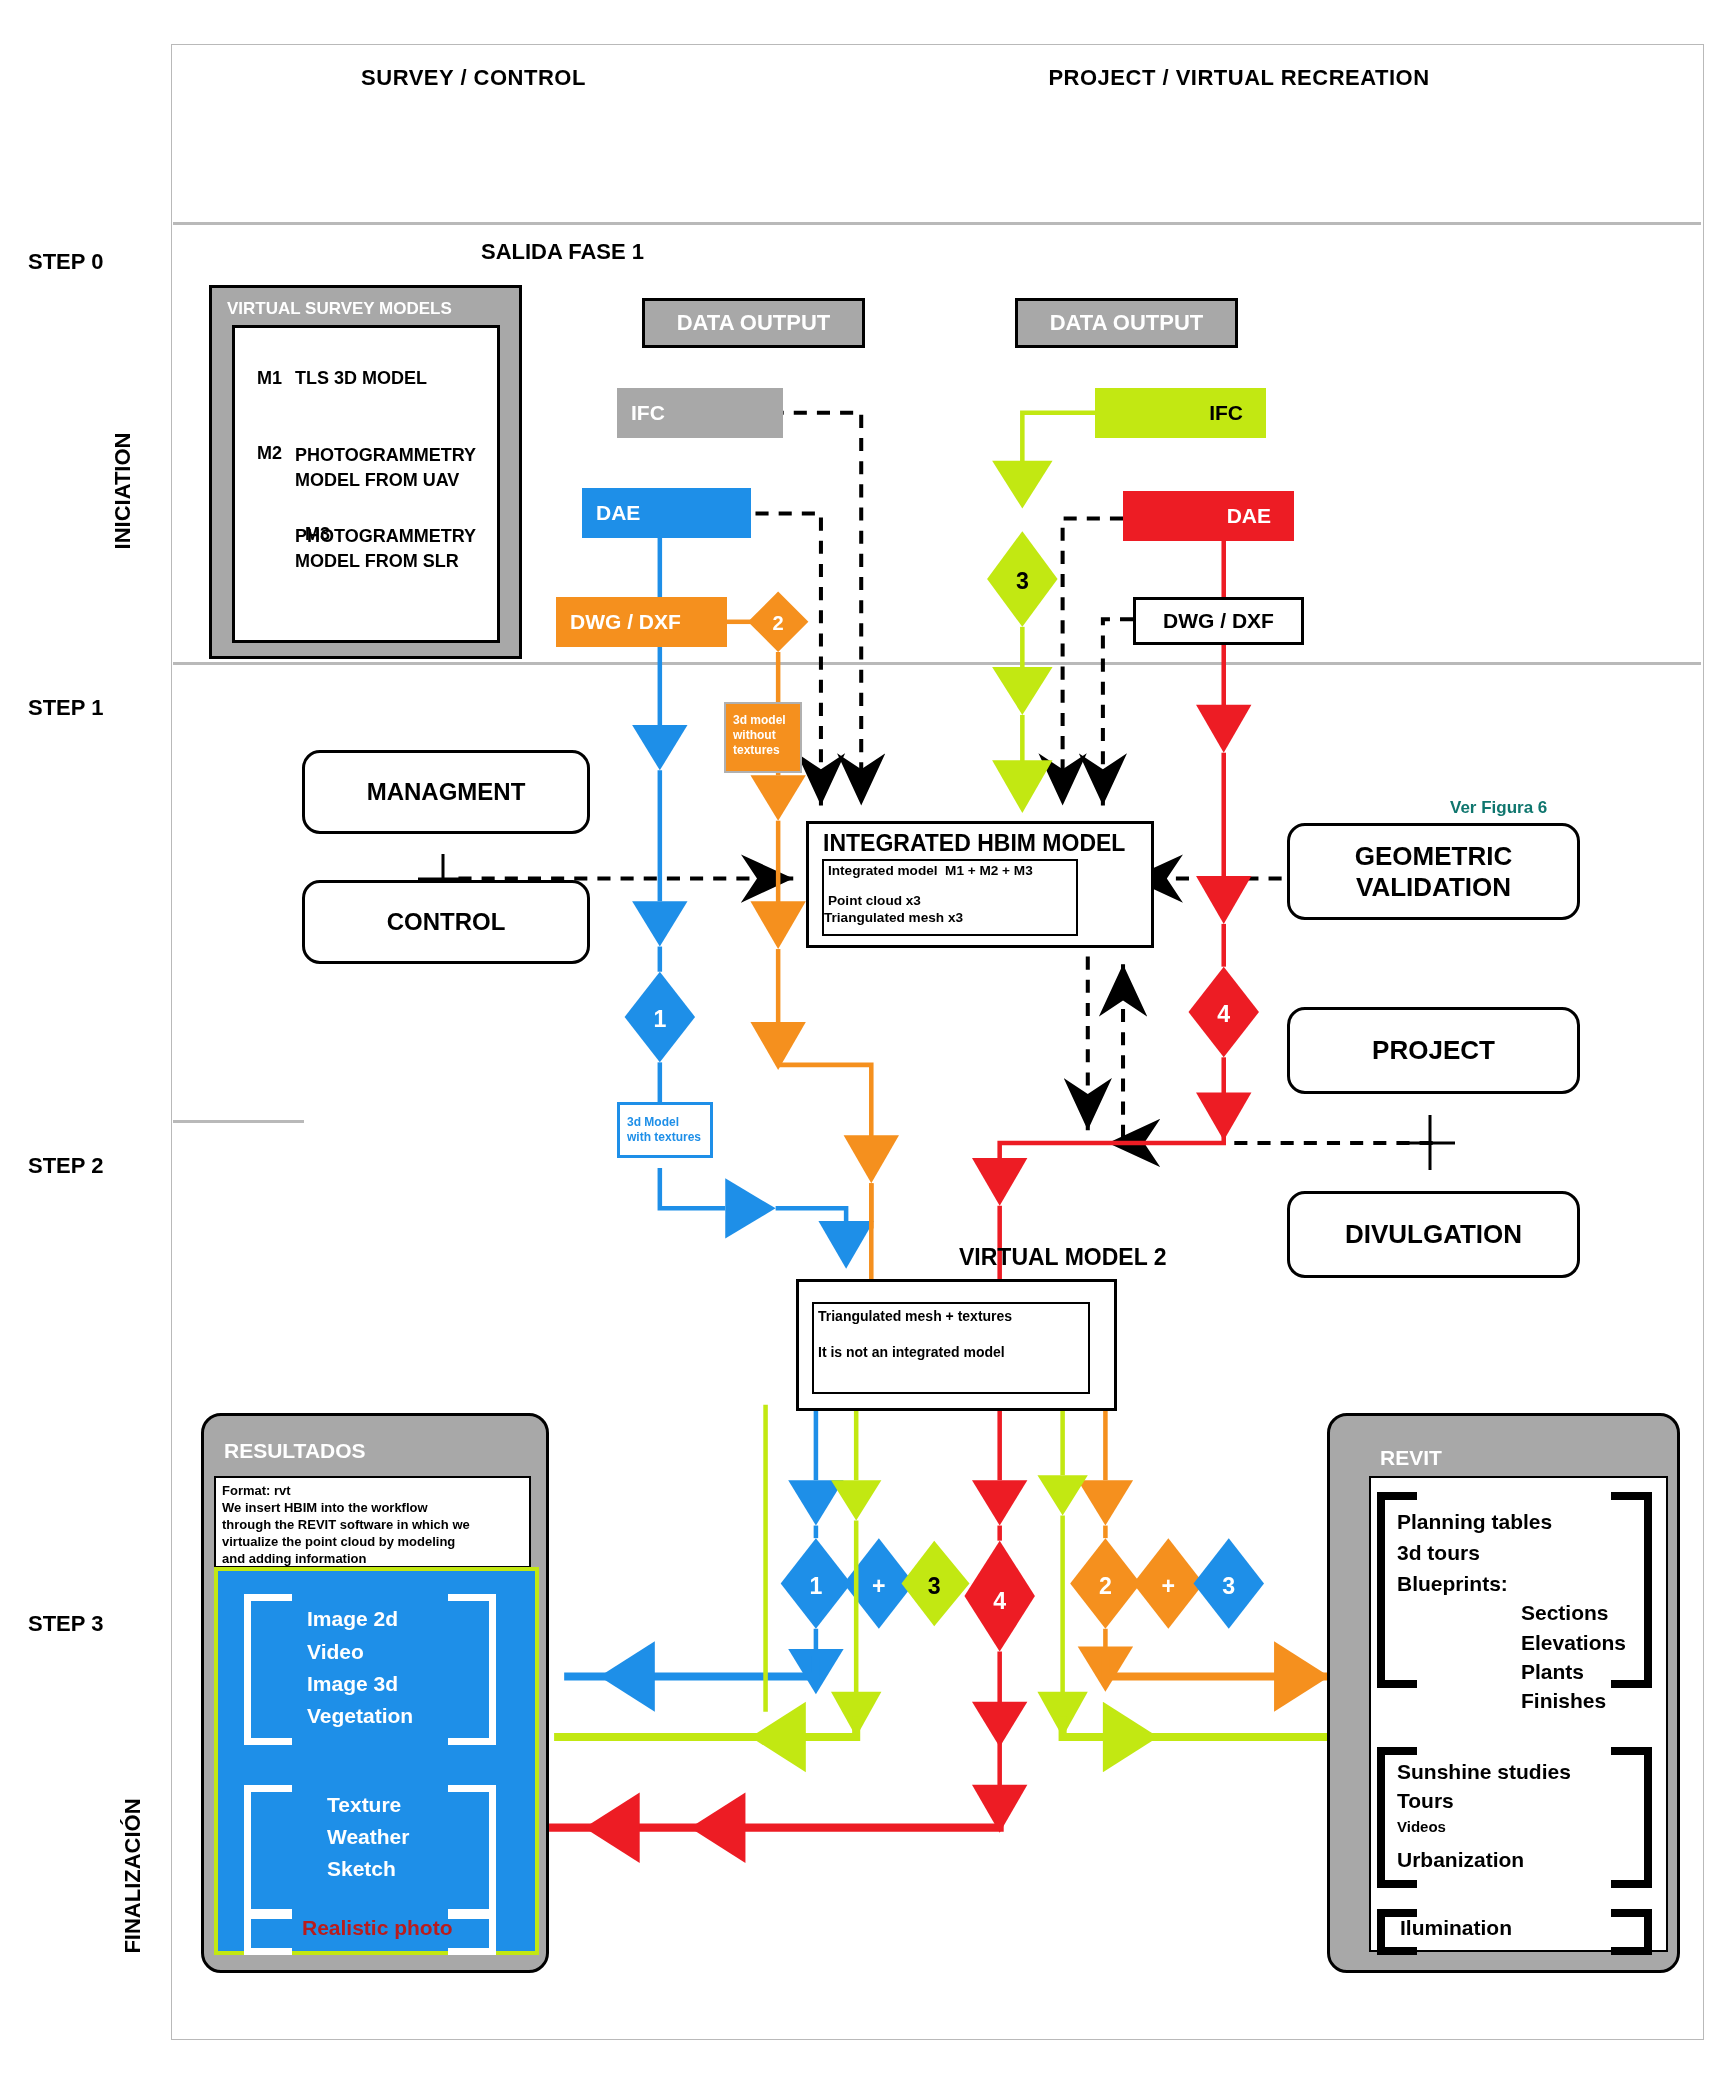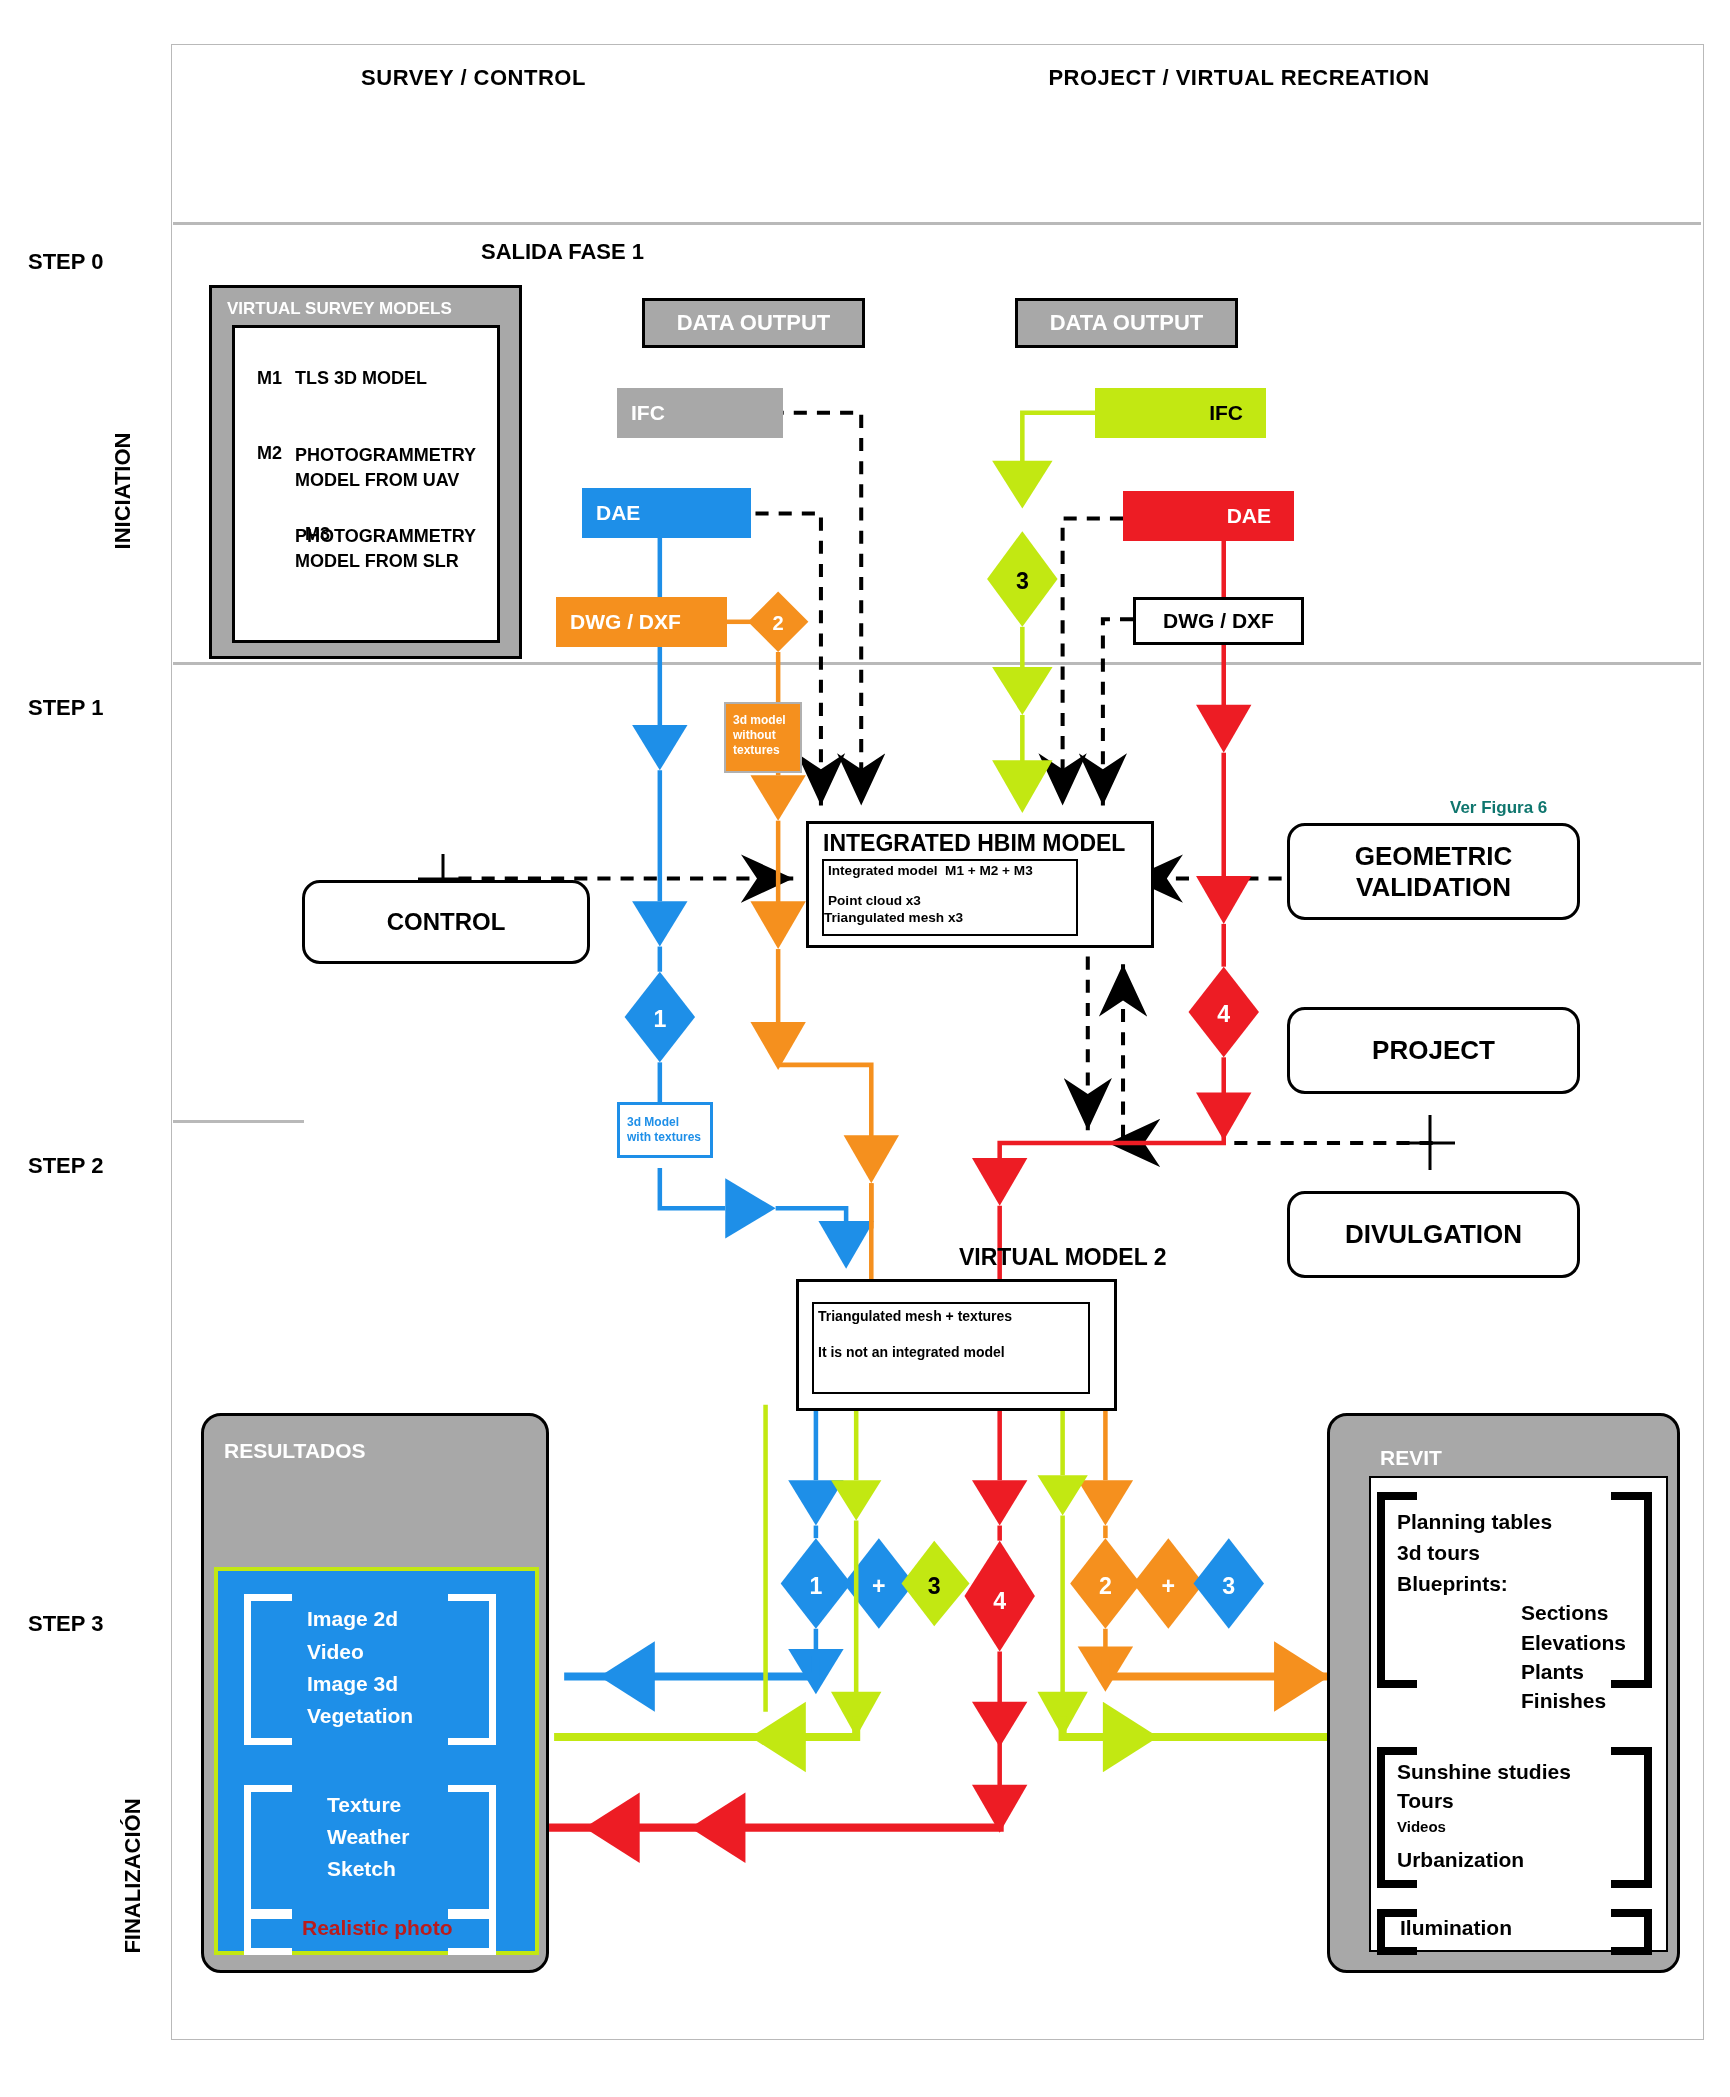--- a/index.html
+++ b/index.html
@@ -209,20 +209,21 @@
               border:2.5px solid #b0b0b0;color:#fff;font-weight:bold;font-size:12px;
               line-height:15px;padding:9px 0 0 7px;box-sizing:border-box;white-space:pre;">3d model
 without
 textures</div>
 
   <div class="abs" style="left:617px;top:1102px;width:96px;height:56px;background:#fff;
               border:3px solid #1e8fe8;color:#1e8fe8;font-weight:bold;font-size:12px;
               line-height:15px;padding:10px 0 0 7px;box-sizing:border-box;white-space:pre;">3d Model
 with textures</div>
 
+  <div class="abs rbox ctr txt" style="left:302px;top:750px;width:282px;height:78px;font-size:24px;">MANAGMENT</div>
   <div class="plus" style="left:418px;top:854px;width:50px;height:50px;"></div>
   <div class="abs rbox ctr txt" style="left:302px;top:880px;width:282px;height:78px;font-size:24px;">CONTROL</div>
 
   <div class="abs txt" style="left:1450px;top:798px;font-size:17px;color:#0f766e;">Ver Figura 6</div>
   <div class="abs rbox ctr txt" style="left:1287px;top:823px;width:287px;height:91px;font-size:26px;line-height:31px;white-space:pre;">GEOMETRIC
 VALIDATION</div>
   <div class="abs rbox ctr txt" style="left:1287px;top:1007px;width:287px;height:81px;font-size:26px;">PROJECT</div>
   <div class="plus" style="left:1405px;top:1115px;width:50px;height:55px;"></div>
   <div class="abs rbox ctr txt" style="left:1287px;top:1191px;width:287px;height:81px;font-size:26px;">DIVULGATION</div>
 
@@ -234,20 +235,27 @@
   <div class="abs txt" style="left:824px;top:910px;font-size:13.6px;">Triangulated mesh x3</div>
 
   <div class="abs txt" style="left:959px;top:1244px;font-size:23px;">VIRTUAL MODEL 2</div>
   <div class="abs sq" style="left:796px;top:1279px;width:315px;height:126px;"></div>
   <div class="abs" style="left:812px;top:1302px;width:274px;height:88px;border:2.5px solid #000;background:#fff;"></div>
   <div class="abs txt" style="left:818px;top:1308px;font-size:14px;">Triangulated mesh + textures</div>
   <div class="abs txt" style="left:818px;top:1344px;font-size:14px;">It is not an integrated model</div>
 
   <div class="card" style="left:201px;top:1413px;width:342px;height:554px;"></div>
   <div class="abs greyhdr" style="left:224px;top:1438px;width:212px;height:26px;font-size:21px;line-height:26px;">RESULTADOS</div>
+  <div class="abs" style="left:214px;top:1476px;width:317px;height:92px;background:#fff;border:2.5px solid #000;
+              font-size:13px;font-weight:bold;line-height:17px;padding:4px 0 0 6px;
+              box-sizing:border-box;white-space:pre;color:#000;">Format: rvt
+We insert HBIM into the workflow
+through the REVIT software in which we
+virtualize the point cloud by modeling
+and adding information</div>
 
   <div class="abs" style="left:214px;top:1567px;width:317px;height:380px;background:#1e8fe8;border:4.5px solid #c2e812;"></div>
 
   <div class="abs" style="left:244px;top:1594px;width:252px;height:151px;"></div>
   <div class="abs" style="left:244px;top:1594px;width:48px;height:7px;background:#fff;"></div>
   <div class="abs" style="left:244px;top:1594px;width:7px;height:151px;background:#fff;"></div>
   <div class="abs" style="left:244px;top:1738px;width:48px;height:7px;background:#fff;"></div>
   <div class="abs" style="left:448px;top:1594px;width:48px;height:7px;background:#fff;"></div>
   <div class="abs" style="left:489px;top:1594px;width:7px;height:151px;background:#fff;"></div>
   <div class="abs" style="left:448px;top:1738px;width:48px;height:7px;background:#fff;"></div>

